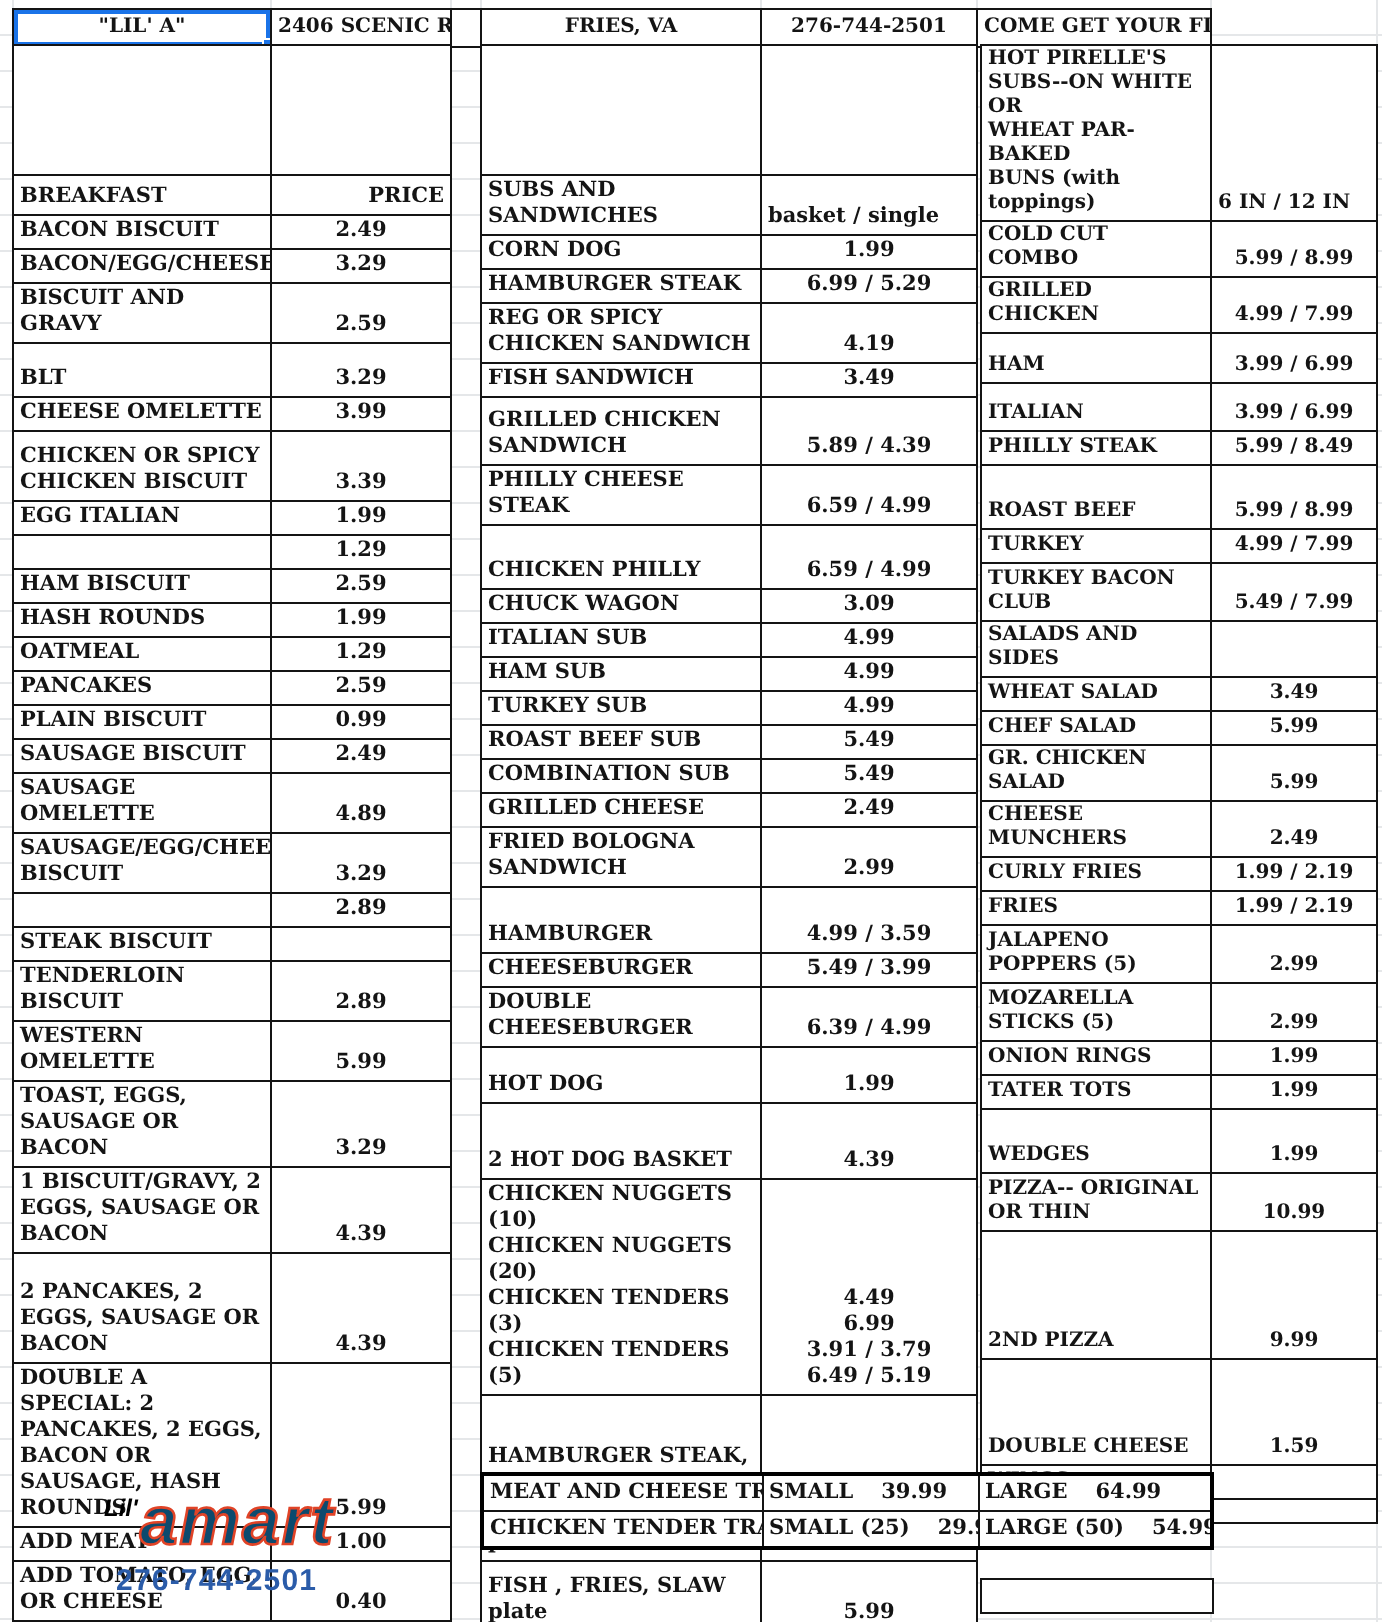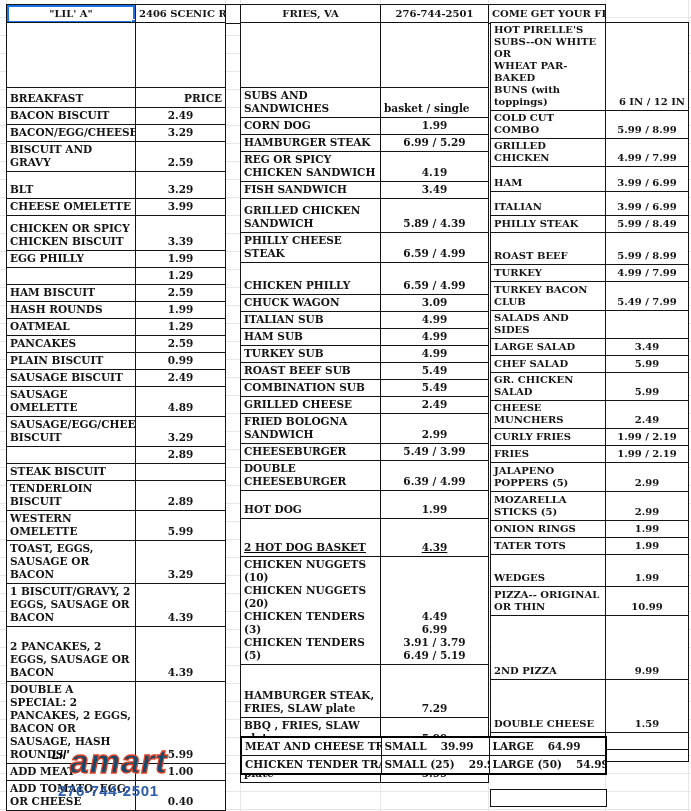--- a/index.html
+++ b/index.html
@@ -46,21 +46,21 @@
   #hot-table{left:490px;top:22px;width:198px;}
   #hot-table td{font-size:10px;line-height:12px;}
   .menu-body tr{height:17px;}
   .spacer-row td{height:61px;}
   .header-row td{height:16px;}
   .price{text-align:center;}
   #breakfast-table .price-hdr{text-align:right;}
   #subs-table .price-hdr{text-align:left;}
   .hot-header-row{height:78px;}
   .hot-title{vertical-align:top;}
-  .size-hdr{vertical-align:bottom;text-align:right;}
+  .size-hdr{vertical-align:bottom;text-align:left;}
   .small-price{font-size:8.5px;}
   
   #trays-table{left:240px;top:736px;width:365px;border:2px solid #000;}
   #trays-table td{height:14px;vertical-align:middle;white-space:nowrap;}
   .tray-num{margin-left:14px;}
   
   #bottom-cell{position:absolute;left:490px;top:789px;width:115px;height:16px;
     border:1px solid #141414;background:#fff;z-index:1;}
   
   #logo{position:absolute;left:52px;top:742px;z-index:2;font-family:"Liberation Sans", sans-serif;}
@@ -129,21 +129,21 @@
   </tr>
       <tr>
     <td class="name">CHEESE OMELETTE</td>
     <td class="price">3.99</td>
   </tr>
       <tr style="height: 35px; padding-left: 46px;">
     <td class="name">CHICKEN OR SPICY CHICKEN BISCUIT</td>
     <td class="price">3.39</td>
   </tr>
       <tr>
-    <td class="name">EGG PHILLY</td>
+    <td class="name">EGG ITALIAN</td>
     <td class="price">1.99</td>
   </tr>
       <tr>
     <td class="name"></td>
     <td class="price">1.29</td>
   </tr>
       <tr>
     <td class="name">HAM BISCUIT</td>
     <td class="price">2.59</td>
   </tr>
@@ -287,33 +287,37 @@
     <td class="price">5.49</td>
   </tr>
       <tr>
     <td class="name">GRILLED CHEESE</td>
     <td class="price">2.49</td>
   </tr>
       <tr style="height: 28px;">
     <td class="name">FRIED BOLOGNA SANDWICH</td>
     <td class="price">2.99</td>
   </tr>
+      <tr style="height: 33px;">
+    <td class="name">HAMBURGER</td>
+    <td class="price">4.99 / 3.59</td>
+  </tr>
       <tr>
     <td class="name">CHEESEBURGER</td>
     <td class="price">5.49 / 3.99</td>
   </tr>
       <tr>
     <td class="name">DOUBLE CHEESEBURGER</td>
     <td class="price">6.39 / 4.99</td>
   </tr>
       <tr style="height: 28px;">
     <td class="name">HOT DOG</td>
     <td class="price">1.99</td>
   </tr>
-      <tr style="height: 38px; text-decoration: underline;">
+      <tr style="height: 38px;">
     <td class="name">2 HOT DOG BASKET</td>
     <td class="price">4.39</td>
   </tr>
       <tr style="height: 55px;">
     <td class="name">CHICKEN NUGGETS (10)
 CHICKEN NUGGETS (20)
 CHICKEN TENDERS (3)
 CHICKEN TENDERS (5)</td>
     <td class="price">4.49
 6.99
@@ -381,21 +385,21 @@
   </tr>
       <tr style="height: 29px;">
     <td class="name">TURKEY BACON CLUB</td>
     <td class="price small-price">5.49 / 7.99</td>
   </tr>
       <tr class="section-row">
     <td class="name">SALADS AND SIDES</td>
     <td class="price"></td>
   </tr>
       <tr>
-    <td class="name">LARGE SALAD</td>
+    <td class="name">WHEAT SALAD</td>
     <td class="price">3.49</td>
   </tr>
       <tr>
     <td class="name">CHEF SALAD</td>
     <td class="price">5.99</td>
   </tr>
       <tr>
     <td class="name">GR. CHICKEN SALAD</td>
     <td class="price">5.99</td>
   </tr>

